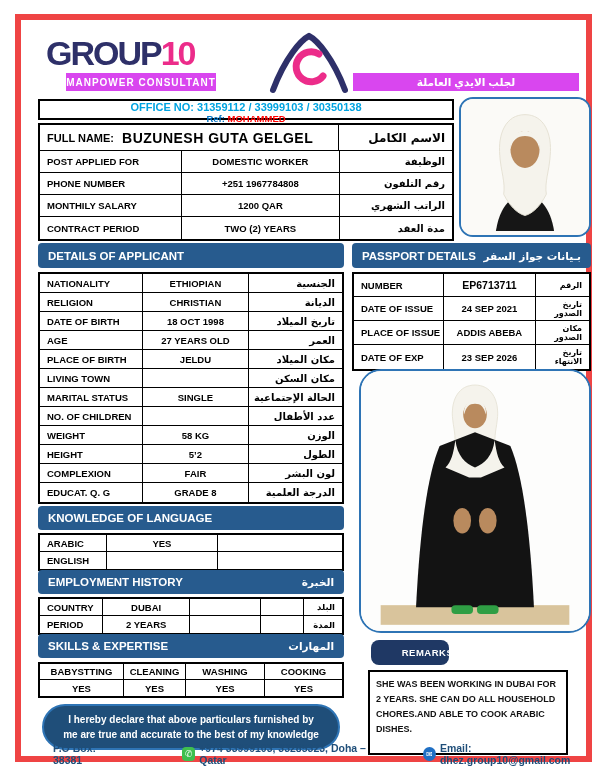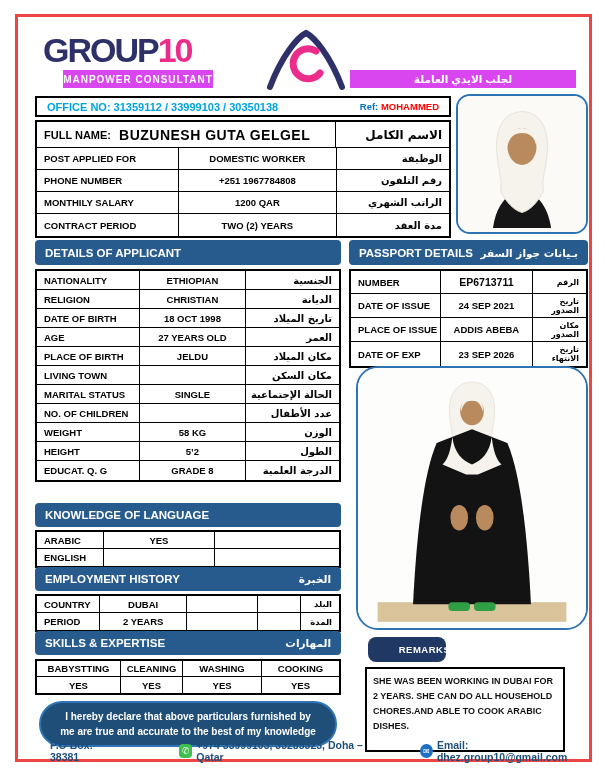--- a/index.html
+++ b/index.html
@@ -4,38 +4,38 @@
 <style>
   * { box-sizing: border-box; margin: 0; padding: 0; }
   body {
     width: 607px; height: 777px; position: relative;
     background: #ffffff;
     font-family: "Liberation Sans", "DejaVu Sans", sans-serif;
     overflow: hidden;
   }
   .frame {
     position: absolute; left: 15px; top: 14px; width: 577px; height: 748px;
-    border: 3px solid #ef4444; background: #fff;
+    border: 6px solid #ef4444; background: #fff;
   }
   .abs { position: absolute; }
 
   
   .logo-word { font-size: 34px; font-weight: bold; letter-spacing: -2px; color: #2E3069; line-height: 1; }
   .logo-word .ten { color: #EC2C8A; }
   .teal-bar {
     background: #d946ef; color: #fff; font-weight: bold;
     display: flex; align-items: center; justify-content: center;
     font-size: 10px; letter-spacing: 1px;
   }
   .ar-title { font-size: 21px; font-weight: bold; color: #2E3069; text-align: right; direction: rtl; }
   .teal-bar.ar { font-size: 10.5px; letter-spacing: 0; }
 
   .office-row {
     border: 2px solid #000; display: flex; align-items: center;
-    justify-content: space-between; padding: 0 10px; background: #fff;
+    justify-content: space-between; padding: 0 10px; background: #fff; flex-direction: column;
   }
   .office-text { color: #00A3E0; font-weight: bold; font-size: 11px; }
   .ref-wrap { font-size: 9.5px; font-weight: bold; }
   .ref-label { color: #0070C0; }
   .ref-value { color: #FF0000; }
 
   
   .tbl { border: 2px solid #000; background: #fff; }
   .tr { display: flex; border-bottom: 1px solid #000; }
   .tr:last-child { border-bottom: none; }
@@ -203,20 +203,25 @@
       </div>
     <div class="tr" style="height:19px;">
         <div class="td lbl" style="width:104px;">WEIGHT</div>
         <div class="td val" style="width:108px;">58 KG</div>
         <div class="td ar-cell" style="width:94px;">الوزن</div>
       </div>
     <div class="tr" style="height:19px;">
         <div class="td lbl" style="width:104px;">HEIGHT</div>
         <div class="td val" style="width:108px;">5’2</div>
         <div class="td ar-cell" style="width:94px;">الطول</div>
+      </div>
+    <div class="tr" style="height:19px;">
+        <div class="td lbl" style="width:104px;">COMPLEXION</div>
+        <div class="td val" style="width:108px;">FAIR</div>
+        <div class="td ar-cell" style="width:94px;">لون البشر</div>
       </div>
     <div class="tr" style="height:19px;">
         <div class="td lbl" style="width:104px;">EDUCAT. Q. G</div>
         <div class="td val" style="width:108px;">GRADE 8</div>
         <div class="td ar-cell" style="width:94px;">الدرجة العلمية</div>
       </div>
   </div>
 
   <div class="abs sec-h" style="left:331px; top:223px; width:239px; height:25px;">
     <span>PASSPORT DETAILS</span>

